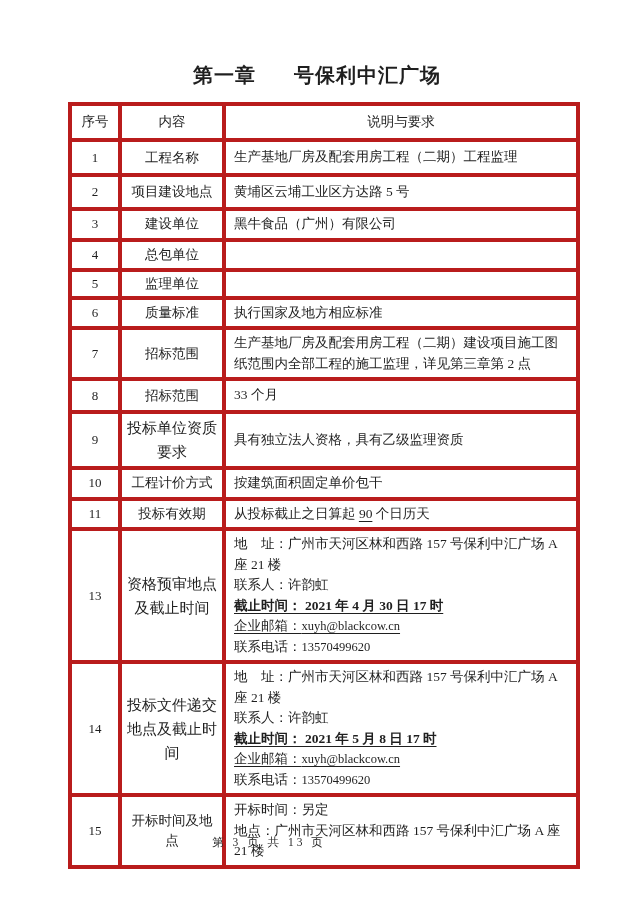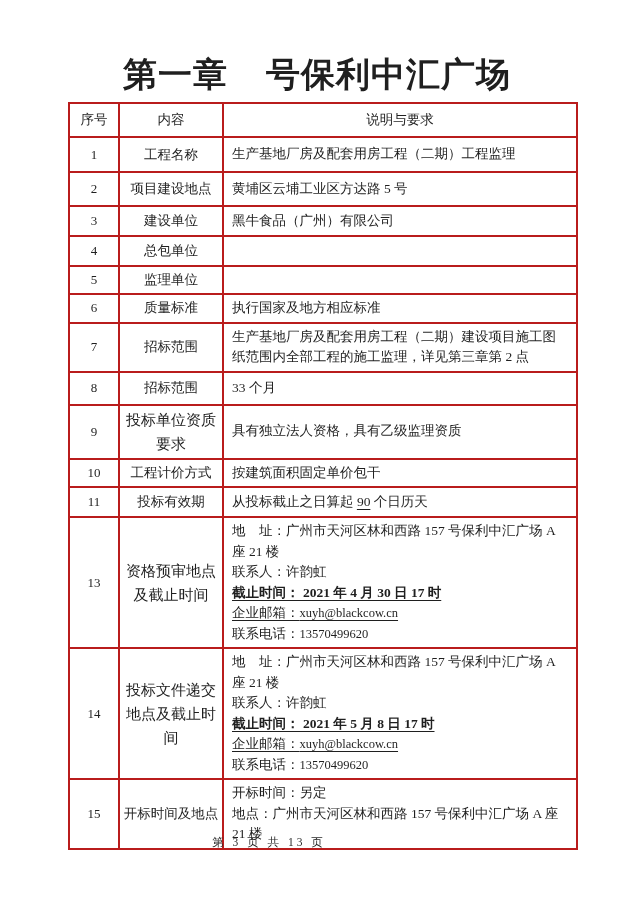--- a/index.html
+++ b/index.html
@@ -15,38 +15,38 @@
     font-family: "Liberation Serif", "DejaVu Serif", serif;
     color: #1f1f1f;
     overflow: hidden;
   }
   .doc-title {
     margin-top: 60px;
     display: flex;
     justify-content: center;
     align-items: baseline;
     gap: 38px;
-    font-size: 34px;
+    font-size: 20px;
     font-weight: bold;
     line-height: 30px;
     letter-spacing: 1px;
     margin-bottom: 12px;
   }
   table.bid-table {
     border-collapse: collapse;
     table-layout: fixed;
     width: 508px;
     margin-left: 68px;
   }
   .w-no   { width: 50px; }
   .w-item { width: 104px; }
   .w-desc { width: 354px; }
   table.bid-table th,
   table.bid-table td {
-    border: 2px solid #b91c1c;
+    border: 4px solid #b91c1c;
     vertical-align: middle;
   }
   table.bid-table th {
     height: 28px;
     font-weight: normal;
     font-size: 13.5px;
     text-align: center;
     padding: 2px;
   }
   td.c-no {

